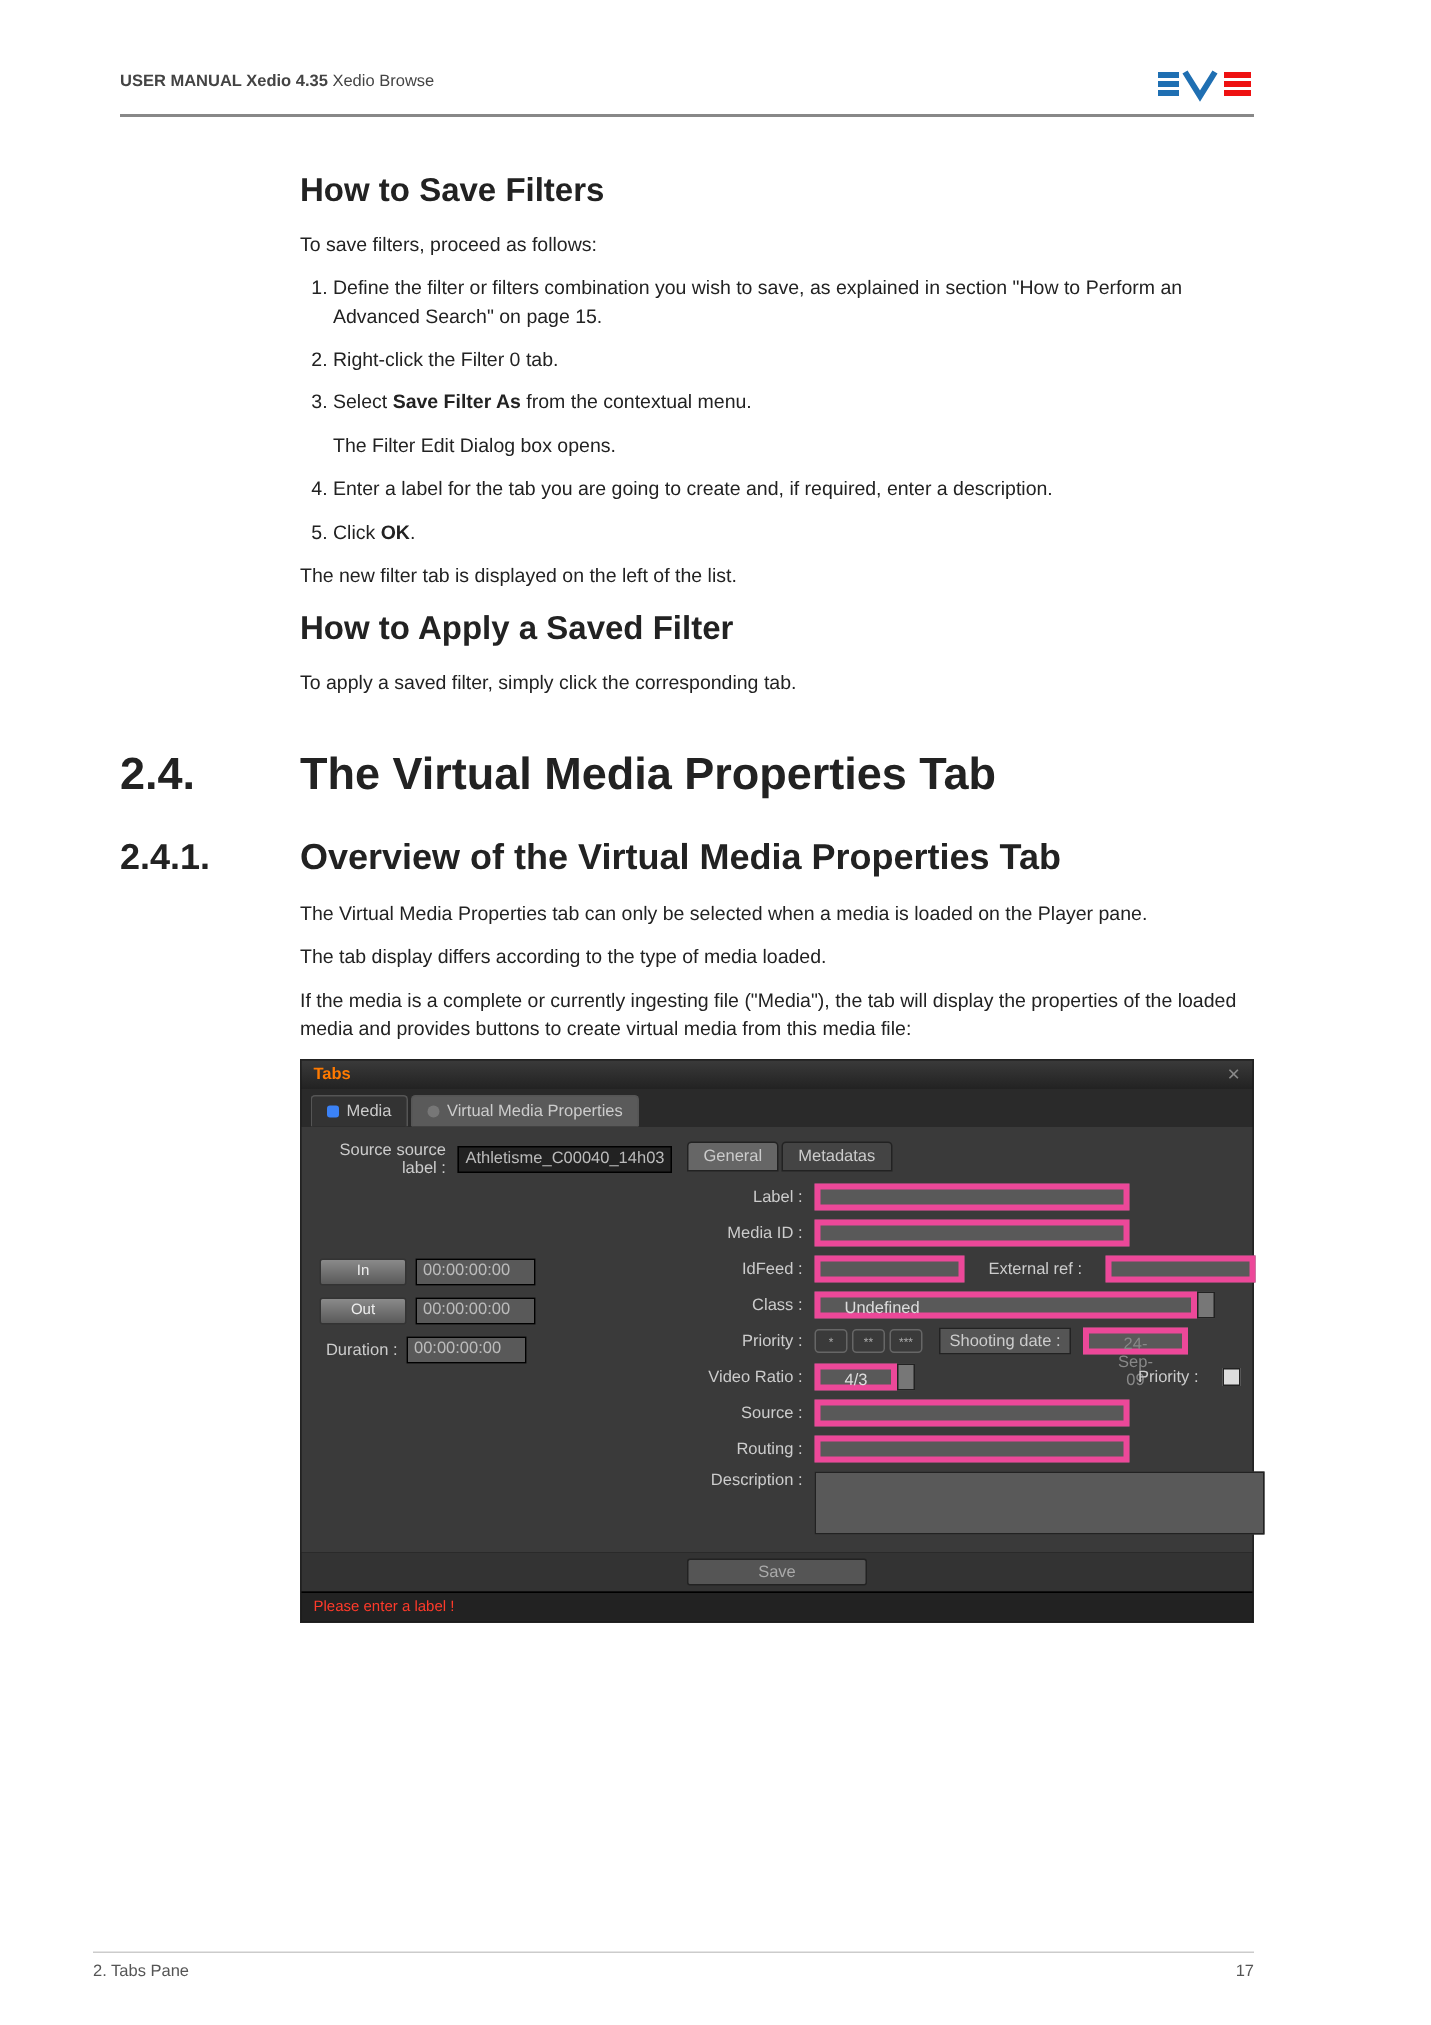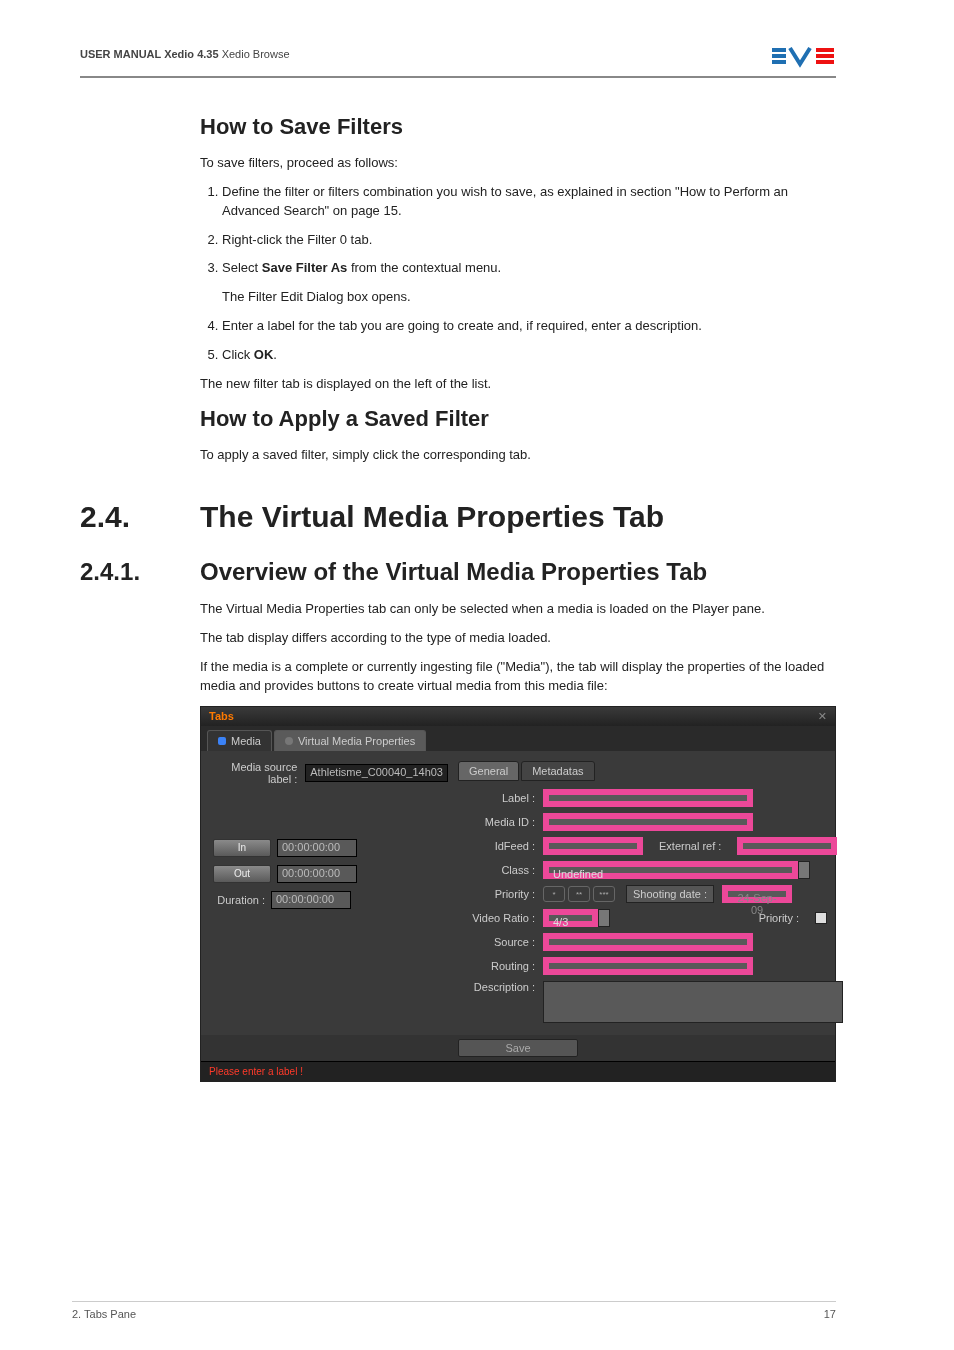--- a/index.html
+++ b/index.html
@@ -35,38 +35,38 @@
   .shot-body { display: flex; background: #3a3a3a; padding: 10px 12px 6px 12px; gap: 10px; }
   .col-left { width: 235px; }
   .col-right { flex: 1; }
   .lbl-row { display: flex; align-items: center; margin-bottom: 8px; }
   .lbl { width: 110px; text-align: right; padding-right: 8px; color: #ccc; }
   .field { flex: 1; background: #222; border: 1px solid #000; color: #bbb; height: 18px; padding: 1px 4px; }
   .field-dark { background: #595959; }
   .btn3d { width: 58px; height: 18px; background: linear-gradient(#8a8a8a,#5a5a5a); border: 1px solid #333; border-radius: 2px; color: #eee; font-size: 10px; text-align: center; line-height: 16px; margin-right: 6px; }
   .form-right .row { display: flex; align-items: center; margin-bottom: 6px; }
   .form-right .rlabel { width: 85px; text-align: right; padding-right: 8px; color: #ccc; }
-  .rfield { background: #595959; border: 6px solid #ec4899; height: 18px; padding: 1px 4px; color: #ddd; }
+  .rfield { background: #595959; border: 4px solid #ec4899; height: 18px; padding: 1px 16px; color: #ddd; }
   .rfield.w1 { width: 210px; }
   .rfield.w2 { width: 100px; }
   .rfield.w3 { width: 55px; }
   .pill { width: 22px; height: 16px; border: 1px solid #666; background: #3a3a3a; border-radius: 3px; margin-right: 3px; color: #aaa; font-size: 8px; text-align: center; line-height: 15px; }
   .drop { width: 12px; height: 18px; background: #777; border: 1px solid #222; }
   .gap8 { width: 8px; }
   .gap16 { width: 16px; }
   .inner-tabs { display: flex; gap: 2px; margin-bottom: 8px; }
   .inner-tab { padding: 3px 10px; background: #444; border: 1px solid #222; border-radius: 3px 3px 0 0; color: #ccc; }
   .inner-tab.active { background: #666; }
   .cb { width: 12px; height: 12px; background: #ddd; border: 1px solid #222; }
   .textarea { background: #595959; border: 1px solid #222; width: 300px; height: 42px; }
   .savebar { background: #333; padding: 4px 0; text-align: center; }
   .save-btn { display: inline-block; width: 120px; background: #555; border: 1px solid #222; color: #aaa; padding: 2px 16px; border-radius: 2px; }
   .errbar { background: #222; padding: 4px 8px; color: #ff3a2a; font-size: 10px; border-top: 1px solid #000; }
 
-  .footer { position: absolute; bottom: 30px; left: 72px; right: 80px; display: flex; justify-content: space-between; font-size: 11px; color: #555; border-top: 1px solid #ccc; padding-top: 6px; }
+  .footer { position: absolute; bottom: 30px; left: 62px; right: 80px; display: flex; justify-content: space-between; font-size: 11px; color: #555; border-top: 1px solid #ccc; padding-top: 6px; }
 </style>
 </head>
 <body>
 
 <div class="page">
 
   <div class="header-row">
     <div class="header-left">
       <b><span>USER MANUAL</span>
       <span>Xedio 4.35</span></b>
@@ -126,21 +126,21 @@
           <span>Media</span>
         </div>
         <div class="tab active">
           <span class="dot dot-info"></span>
           <span>Virtual Media Properties</span>
         </div>
       </div>
       <div class="shot-body">
         <div class="col-left">
           <div class="lbl-row">
-            <div class="lbl">Media source label :</div>
+            <div class="lbl">Source source label :</div>
             <div class="field">Athletisme_C00040_14h03</div>
           </div>
           <div style="height:46px;"></div>
           <div class="lbl-row">
             <div class="btn3d">In</div>
             <div class="field field-dark" style="width:80px;flex:none;">00:00:00:00</div>
           </div>
           <div class="lbl-row">
             <div class="btn3d">Out</div>
             <div class="field field-dark" style="width:80px;flex:none;">00:00:00:00</div>

